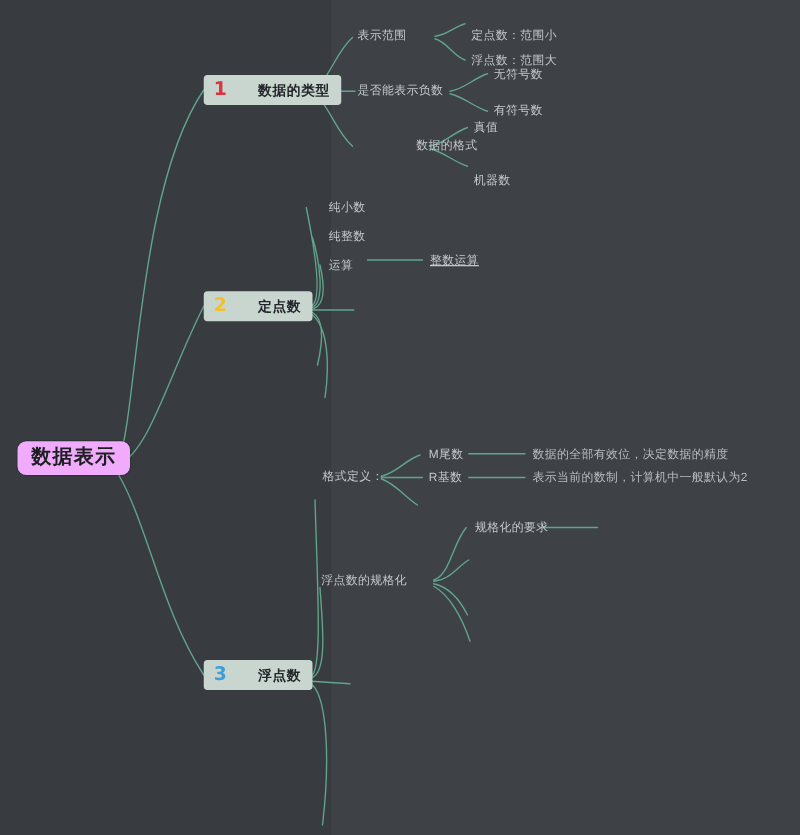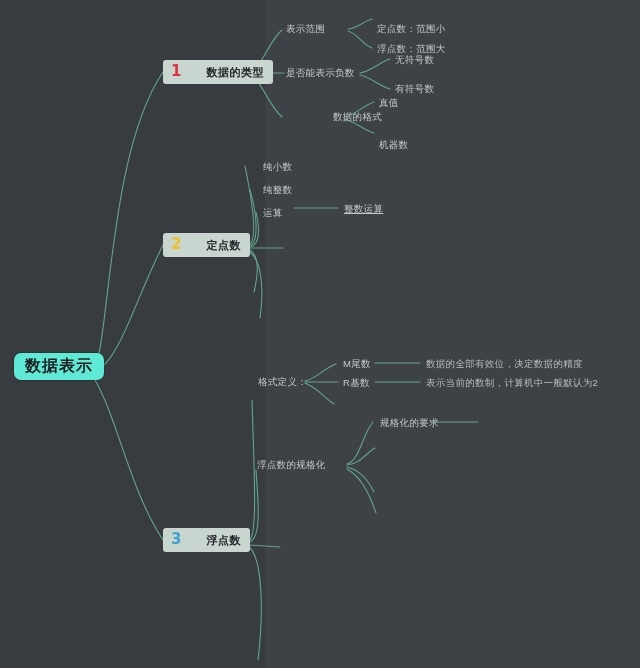--- a/index.html
+++ b/index.html
@@ -35,21 +35,21 @@
     fill: none;
     stroke: #60a58c;
     stroke-width: 1.1;
     stroke-linecap: round;
   }
   
   .node-root {
     position: absolute;
     left: 14px;
     top: 353px;
-    background: #5eead4;
+    background: #f0abfc;
     border-radius: 7px;
     padding: 5px 11px 6px 11px;
     color: #1d1f22;
     font-size: 16px;
     font-weight: bold;
     letter-spacing: 1px;
     line-height: 1;
     box-shadow: 0 0 0 1px rgba(0,0,0,0.15);
   }
   

